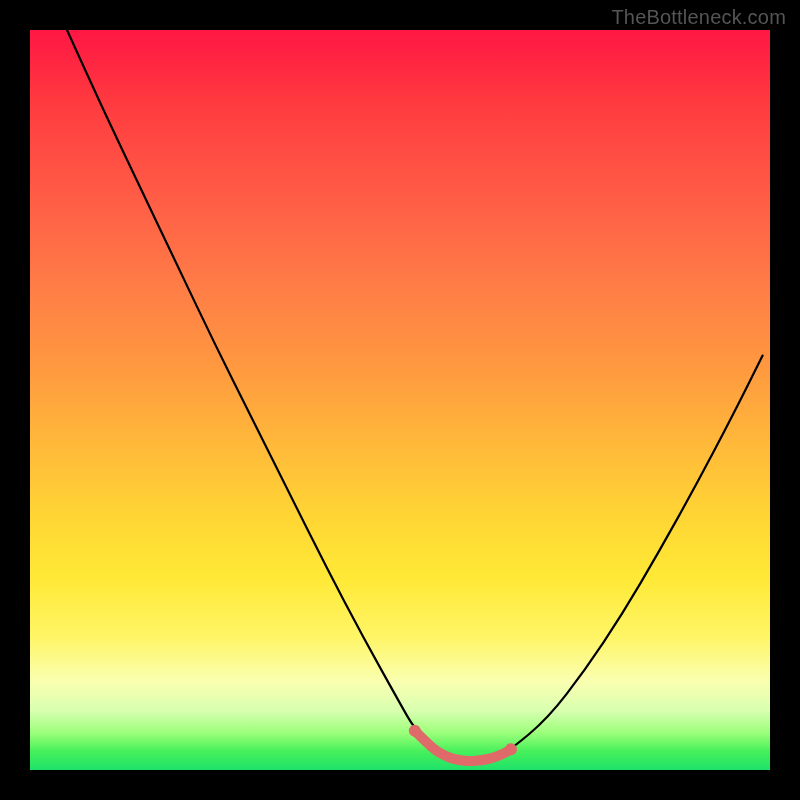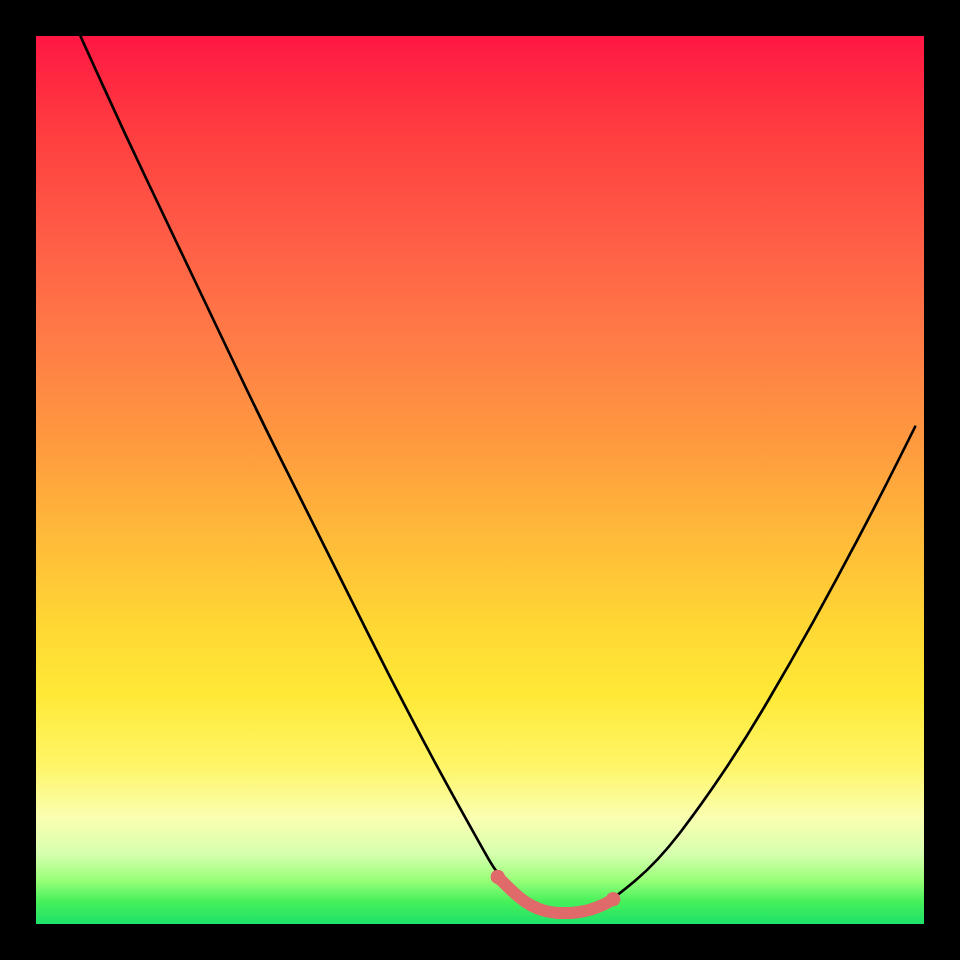--- a/index.html
+++ b/index.html
@@ -68,14 +68,15 @@
 
   <div class="plot-area">
     <svg id="chart-svg" viewBox="0 0 740 740" preserveAspectRatio="none">
         <path d="M 37 0 Q 37 0 55.5 40.69999999999999 Q 74 81.39999999999998 92.5 120.25 Q 111 159.10000000000002 129.5 197.95 Q 148 236.79999999999995 166.5 275.65 Q 185 314.50000000000006 203.5 351.5 Q 222 388.5 240.5 425.5 Q 259 462.5 277.5 499.5 Q 296 536.5 314.5 571.65 Q 333 606.8 351.5 640.0999999999999 Q 370 673.4 377.4 686.3499999999999 Q 384.8 699.3 395.90000000000003 710.4 Q 407.00000000000006 721.5 418.1 725.94 Q 429.2 730.38 440.29999999999995 730.38 Q 451.4 730.38 458.79999999999995 728.53 Q 466.2 726.68 473.6 722.98 Q 481 719.28 499.5 703.74 Q 518 688.2 536.5 664.1500000000001 Q 555 640.1 573.5 612.35 Q 592 584.6 610.5 553.1500000000001 Q 629 521.7 647.5 488.4 Q 666 455.09999999999997 684.5 419.95 Q 703 384.8 717.8 355.2 T 732.6 325.59999999999997" fill="none" stroke="#000000" stroke-width="2.2" stroke-linecap="round" stroke-linejoin="round"></path>
         <path d="M 384.8 700.78 Q 384.8 700.78 390.35 706.3299999999999 Q 395.90000000000003 711.88 401.45000000000005 716.69 Q 407.00000000000006 721.5 412.55 724.46 Q 418.09999999999997 727.42 423.65 728.9 Q 429.2 730.38 434.75 730.75 Q 440.29999999999995 731.12 445.84999999999997 730.75 Q 451.4 730.38 456.95 729.27 Q 462.5 728.16 468.05 725.94 Q 473.6 723.72 477.3 721.5 T 481 719.28" fill="none" stroke="#e06a6a" stroke-width="10" stroke-linecap="round" stroke-linejoin="round"></path>
         <circle cx="384.8" cy="700.78" r="6" fill="#e06a6a"></circle>
         <circle cx="481" cy="719.28" r="6" fill="#e06a6a"></circle>
       </svg>
   </div>
 
+  <div class="watermark">TheBottleneck.com</div>
 
 </div>
 
 </body></html>

